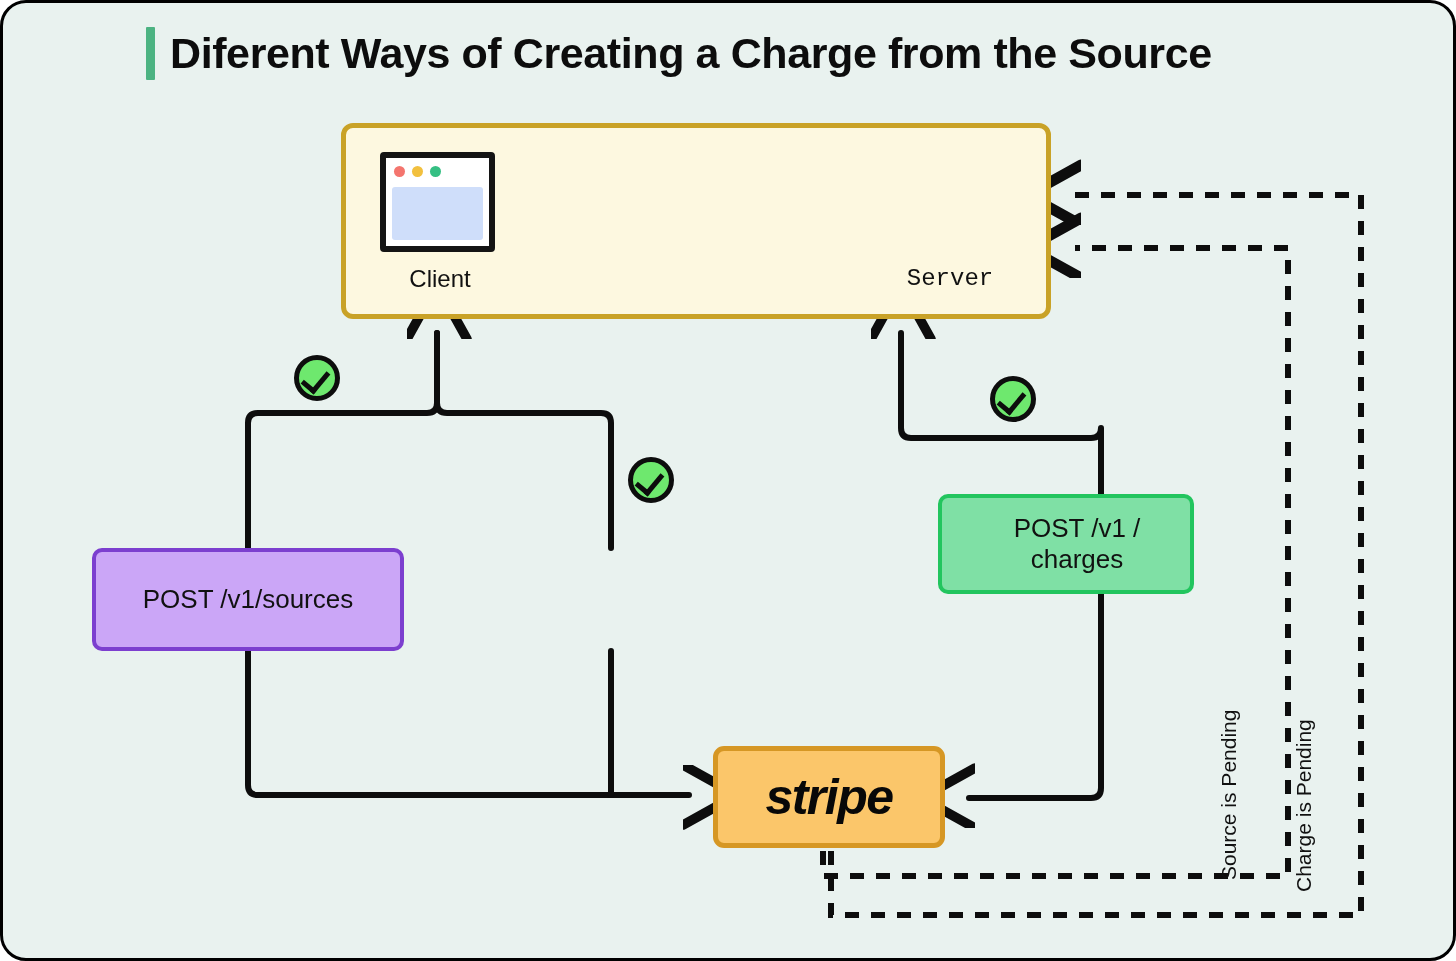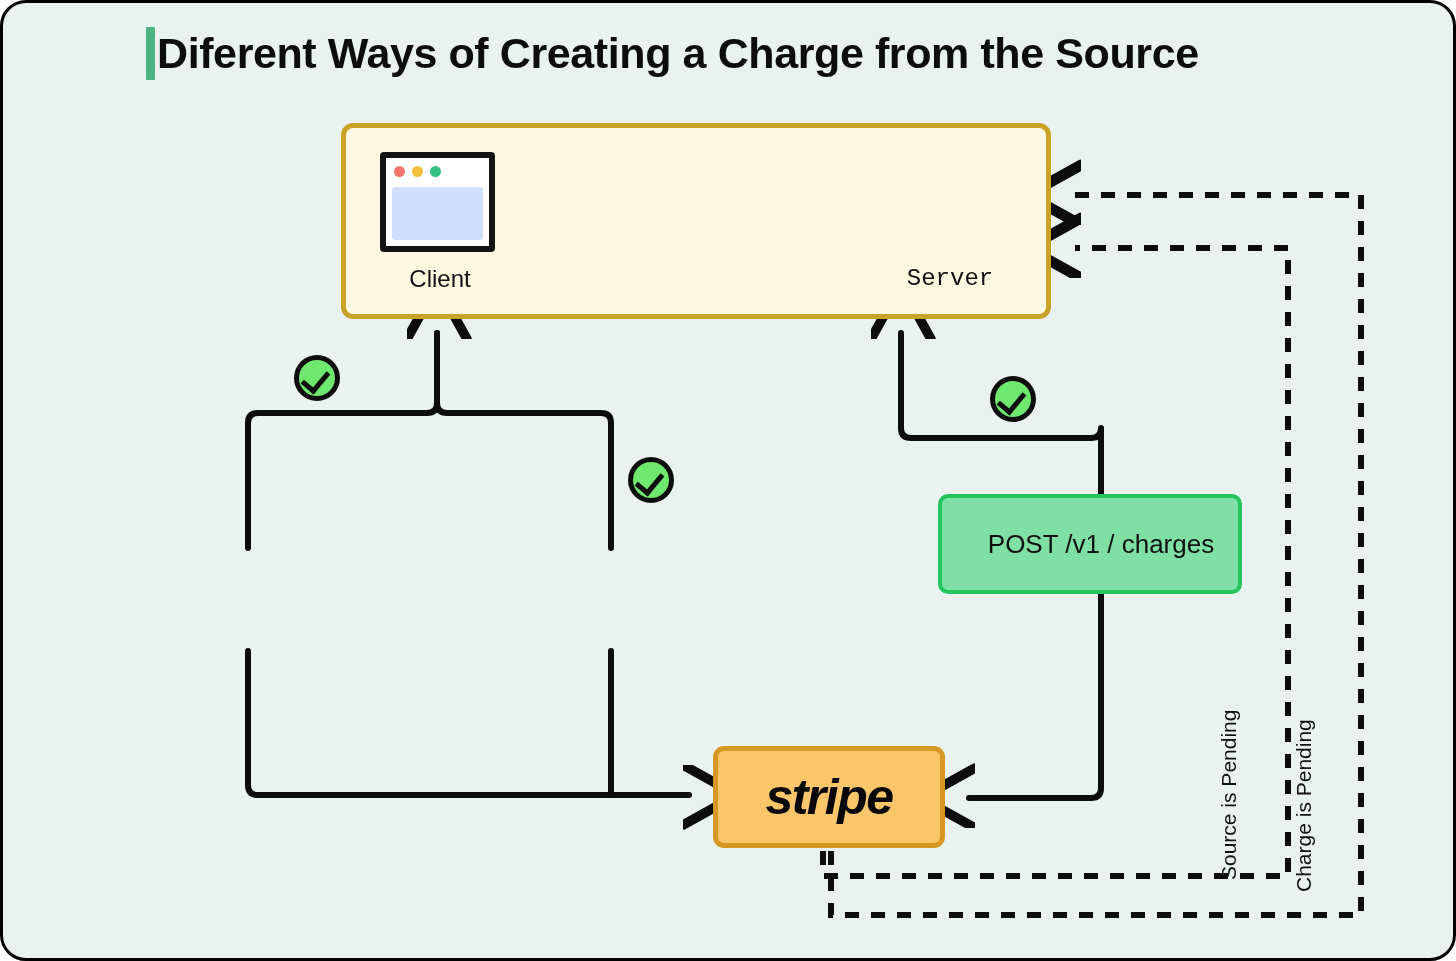--- a/index.html
+++ b/index.html
@@ -32,21 +32,21 @@
     pointer-events: none;
   }
 
   
   #title-row {
     position: absolute;
     left: 143px;
     top: 24px;
     display: flex;
     align-items: center;
-    gap: 2px;
+    gap: 15px;
   }
   #title-accent {
     width: 9px;
     height: 53px;
     background: #4cb382;
     border-radius: 1px;
   }
   #page-title {
     font-size: 43px;
     font-weight: bold;
@@ -140,21 +140,21 @@
   .endpoint-box.purple {
     background: #cba6f7;
     border: 4px solid #7c3fcf;
   }
   .endpoint-box.green {
     background: #7fe0a5;
     border: 4px solid #22c55e;
   }
   #box-post-sources { left: 89px;  top: 545px; width: 312px; height: 103px; }
   #box-get-sources  { left: 458px; top: 545px; width: 294px; height: 103px; }
-  #box-post-charges { left: 935px; top: 491px; width: 304px; height: 100px; padding-left: 34px; }
+  #box-post-charges { left: 935px; top: 491px; width: 256px; height: 100px; padding-left: 34px; }
 
   
   #box-stripe {
     position: absolute;
     left: 710px;
     top: 743px;
     width: 232px;
     height: 102px;
     background: #fbc66a;
     border: 5px solid #d69724;
@@ -276,20 +276,21 @@
       <span class="dot yellow"></span>
       <span class="dot green"></span>
     </div>
     <div id="client-viewport"></div>
   </div>
 
   <div class="node-label" id="client-label">Client</div>
   <div class="node-label" id="server-label">Server</div>
 
 
+  <div class="endpoint-box purple" id="box-post-sources">POST /v1/sources</div>
 
 
   <div class="endpoint-box green" id="box-post-charges">POST /v1 / charges</div>
 
   <div id="box-stripe">
     <span id="stripe-wordmark">stripe</span>
   </div>
 
   <div class="check-badge" id="check-left"></div>
   <div class="check-badge" id="check-mid"></div>

